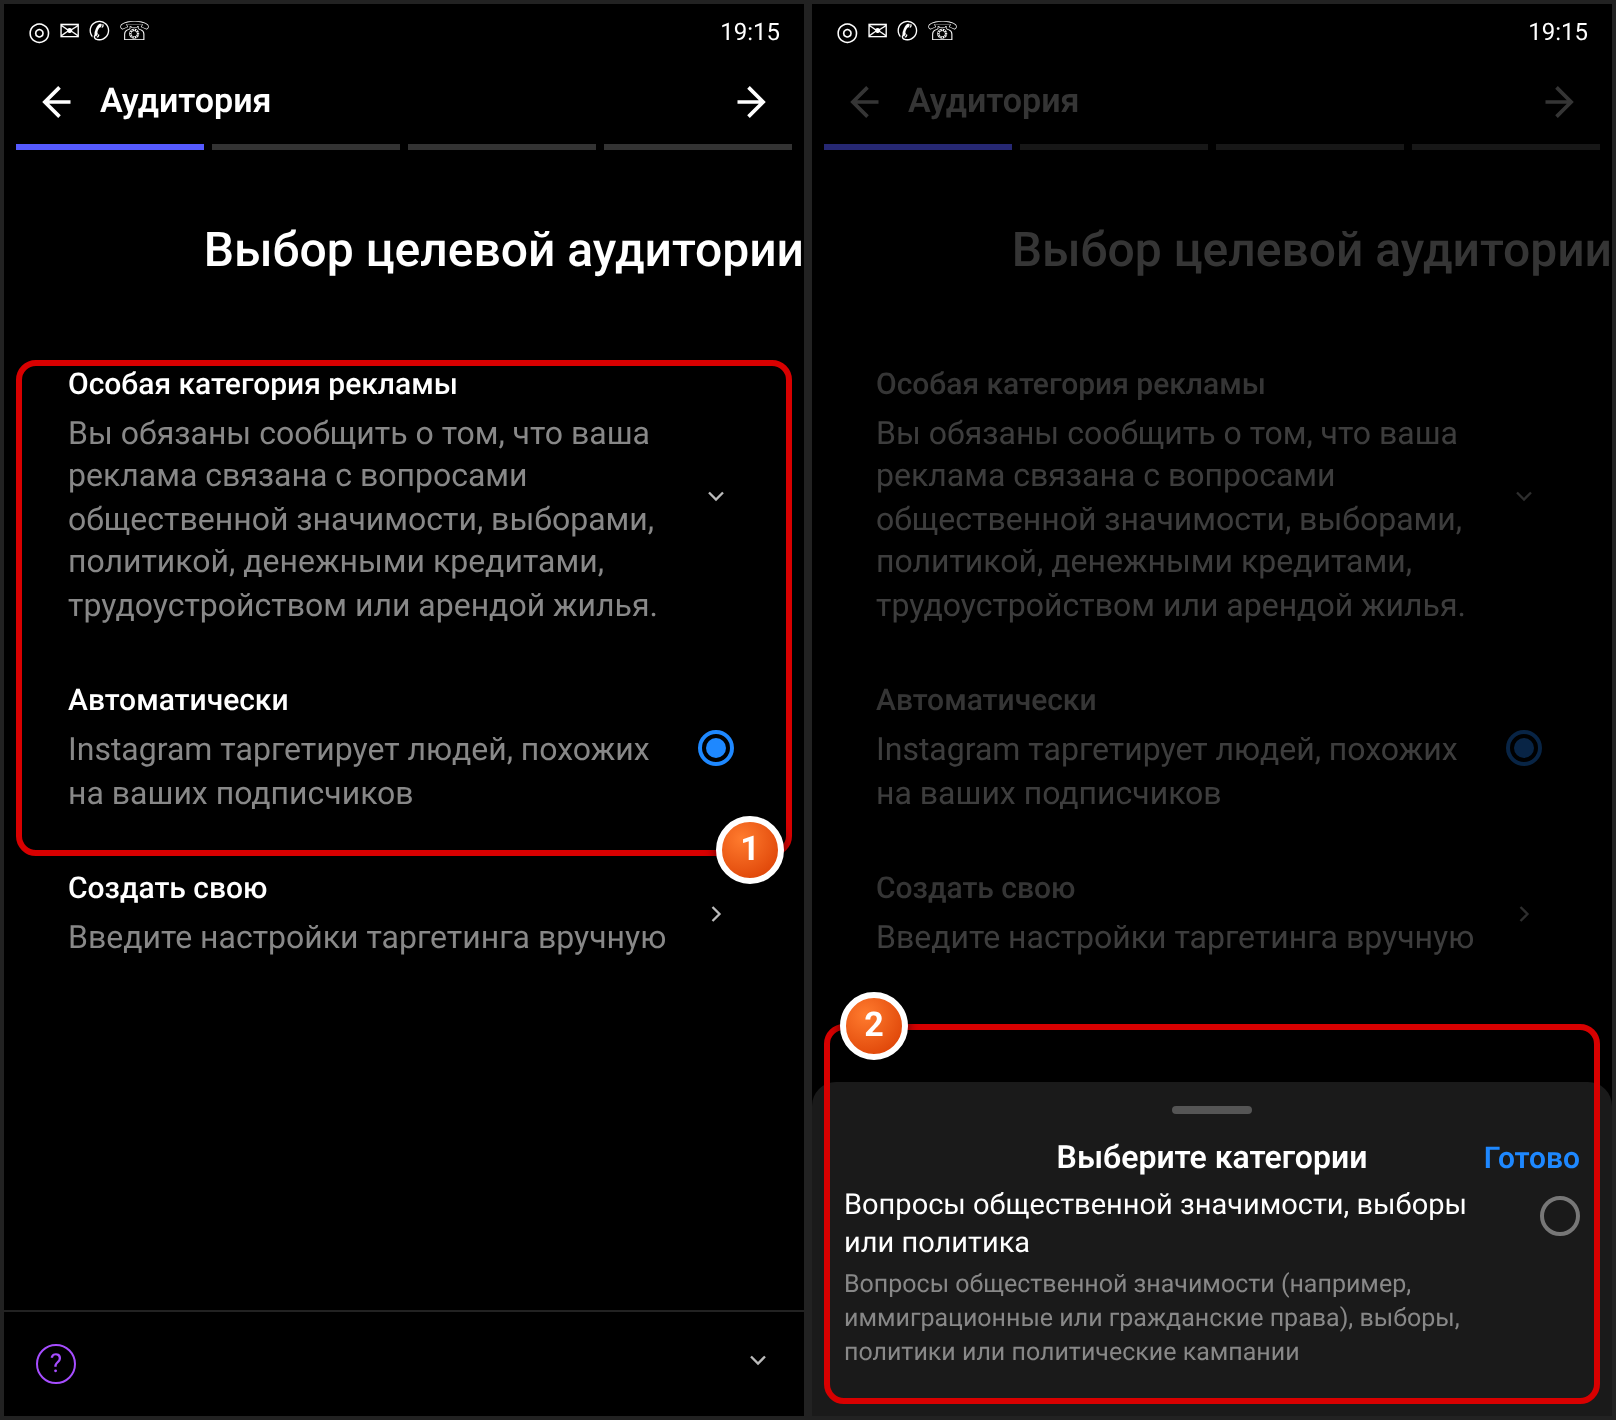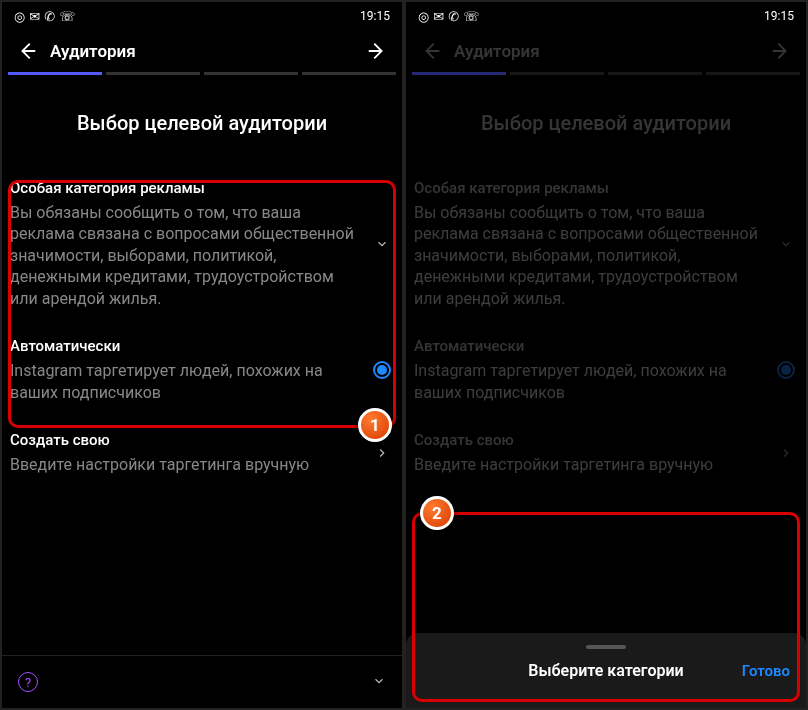--- a/index.html
+++ b/index.html
@@ -53,25 +53,25 @@
   .icon { display:inline-flex; align-items:center; justify-content:center; }
   .arrow { width:22px; height:22px; }
   .progress {
     display:flex; gap:4px; padding: 0 6px 6px;
   }
   .progress div {
     flex:1; height:3px; background:#333;
   }
   .progress div.active { background:#555aff; }
   .heading {
-    text-align:center; font-size:20px; font-weight:500; padding: 30px 0 30px;
+    text-align:right; font-size:24px; font-weight:500; padding: 30px 0 30px;
   }
   .list { display:flex; flex-direction:column; }
   .row {
-    display:flex; align-items:center; padding:14px 8px; gap:10px;
+    display:flex; align-items:center; padding:14px 32px; gap:10px;
   }
   .row-main { flex:1; }
   .row-title { font-size:15px; font-weight:500; line-height:1.3; }
   .row-sub { font-size:16px; color:var(--text-dim); line-height:1.35; margin-top:3px; }
   .row-ctrl { width:24px; display:flex; justify-content:center; color:#bbb; }
   .radio {
     width:18px; height:18px; border-radius:50%; border:2px solid #555;
     display:flex; align-items:center; justify-content:center;
   }
   .radio.on { border-color: var(--accent); }
@@ -281,17 +281,24 @@
       </div>
     </div>
   </div>
 
   <div class="sheet">
     <div class="handle"></div>
     <div class="sheet-head">
       <span class="sheet-title">Выберите категории</span>
       <span class="sheet-done">Готово</span>
     </div>
+    <div class="sheet-row">
+      <div class="txt">
+        <div class="t">Вопросы общественной значимости, выборы или политика</div>
+        <div class="s">Вопросы общественной значимости (например, иммиграционные или гражданские права), выборы, политики или политические кампании</div>
+      </div>
+      <div class="ring"></div>
+    </div>
   </div>
 
   <div class="callout" style="left:6px; right:6px; bottom:6px; height:190px;"></div>
   <div class="badge" style="left:14px; bottom:178px;">2</div>
 </div>
 
 </body></html>

